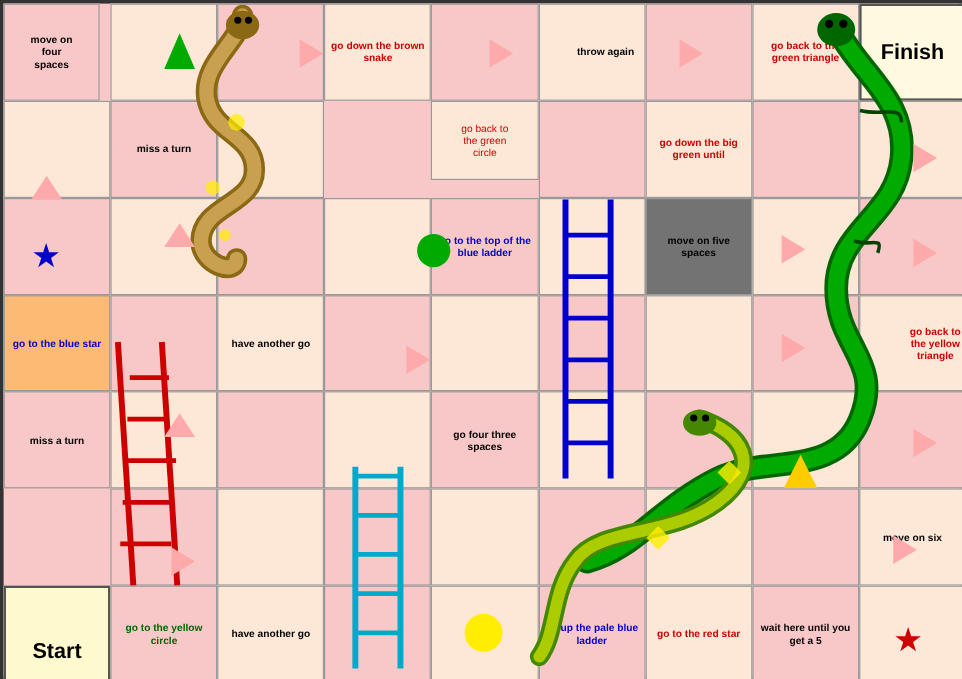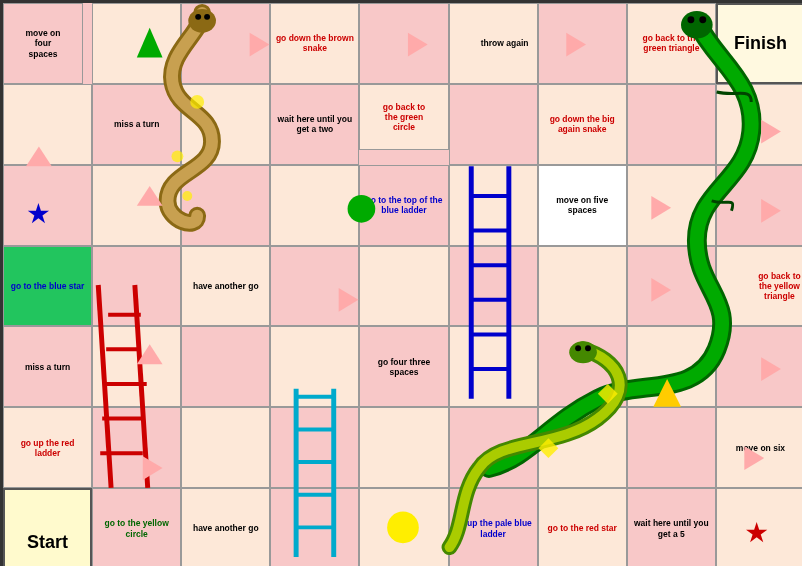--- a/index.html
+++ b/index.html
@@ -169,46 +169,43 @@
       <span style="color: rgb(204, 0, 0); line-height: 1.2;">go back to the green triangle</span>
     </div>
     <div style="position: absolute; left: 712.889px; top: 0px; width: 89.1111px; height: 80.8571px; border: 2px solid rgb(85, 85, 85); display: flex; flex-direction: column; justify-content: center; align-items: center; text-align: center; font-size: 18px; font-weight: bold; padding: 3px; background: rgb(255, 249, 224);">
       <span style="color: rgb(0, 0, 0); line-height: 1.2;">Finish</span>
     </div>
     <div style="position: absolute; left: 0px; top: 80.8571px; width: 89.1111px; height: 80.8571px; border: 1px solid rgb(153, 153, 153); display: flex; flex-direction: column; justify-content: center; align-items: center; text-align: center; font-size: 8.5px; font-weight: bold; padding: 3px; background: rgb(253, 232, 216);"></div>
     <div style="position: absolute; left: 89.1111px; top: 80.8571px; width: 89.1111px; height: 80.8571px; border: 1px solid rgb(153, 153, 153); display: flex; flex-direction: column; justify-content: center; align-items: center; text-align: center; font-size: 8.5px; font-weight: bold; padding: 3px; background: rgb(248, 200, 200);">
       <span style="color: rgb(0, 0, 0); line-height: 1.2;">miss a turn</span>
     </div>
     <div style="position: absolute; left: 178.222px; top: 80.8571px; width: 89.1111px; height: 80.8571px; border: 1px solid rgb(153, 153, 153); display: flex; flex-direction: column; justify-content: center; align-items: center; text-align: center; font-size: 8.5px; font-weight: bold; padding: 3px; background: rgb(253, 232, 216);"></div>
-    <div style="position: absolute; left: 267.333px; top: 80.8571px; width: 89.1111px; height: 80.8571px; border: 1px solid rgb(153, 153, 153); display: flex; flex-direction: column; justify-content: center; align-items: center; text-align: center; font-size: 8.5px; font-weight: bold; padding: 3px; background: rgb(248, 200, 200);">
-      <span style="color: rgb(0, 0, 0); line-height: 1.2;">wait here until you get a two</span>
-    </div>
-    <div style="position: absolute; left: 356.444px; top: 80.8571px; width: 89.1111px; height: 66px; border: 1px solid rgb(153, 153, 153); display: flex; flex-direction: column; justify-content: center; align-items: center; text-align: center; font-size: 8.5px; font-weight: bold; padding: 19px; background: rgb(253, 232, 216);">
+    <div style="position: absolute; left: 356.444px; top: 80.8571px; width: 89.1111px; height: 66px; border: 1px solid rgb(153, 153, 153); display: flex; flex-direction: column; justify-content: center; align-items: center; text-align: center; font-size: 8.5px; font-weight: normal; padding: 19px; background: rgb(253, 232, 216);">
       <span style="color: rgb(204, 0, 0); line-height: 1.2;">go back to the green circle</span>
     </div>
     <div style="position: absolute; left: 445.556px; top: 80.8571px; width: 89.1111px; height: 80.8571px; border: 1px solid rgb(153, 153, 153); display: flex; flex-direction: column; justify-content: center; align-items: center; text-align: center; font-size: 8.5px; font-weight: bold; padding: 3px; background: rgb(248, 200, 200);"></div>
     <div style="position: absolute; left: 534.667px; top: 80.8571px; width: 89.1111px; height: 80.8571px; border: 1px solid rgb(153, 153, 153); display: flex; flex-direction: column; justify-content: center; align-items: center; text-align: center; font-size: 8.5px; font-weight: bold; padding: 3px; background: rgb(253, 232, 216);">
-      <span style="color: rgb(204, 0, 0); line-height: 1.2;">go down the big again snake</span>
+      <span style="color: rgb(204, 0, 0); line-height: 1.2;">go down the big green until</span>
     </div>
     <div style="position: absolute; left: 623.778px; top: 80.8571px; width: 89.1111px; height: 80.8571px; border: 1px solid rgb(153, 153, 153); display: flex; flex-direction: column; justify-content: center; align-items: center; text-align: center; font-size: 8.5px; font-weight: bold; padding: 3px; background: rgb(248, 200, 200);"></div>
     <div style="position: absolute; left: 712.889px; top: 80.8571px; width: 89.1111px; height: 80.8571px; border: 1px solid rgb(153, 153, 153); display: flex; flex-direction: column; justify-content: center; align-items: center; text-align: center; font-size: 8.5px; font-weight: bold; padding: 3px; background: rgb(253, 232, 216);"></div>
     <div style="position: absolute; left: 0px; top: 161.714px; width: 89.1111px; height: 80.8571px; border: 1px solid rgb(153, 153, 153); display: flex; flex-direction: column; justify-content: center; align-items: center; text-align: center; font-size: 8.5px; font-weight: bold; padding: 3px; background: rgb(248, 200, 200);"></div>
     <div style="position: absolute; left: 89.1111px; top: 161.714px; width: 89.1111px; height: 80.8571px; border: 1px solid rgb(153, 153, 153); display: flex; flex-direction: column; justify-content: center; align-items: center; text-align: center; font-size: 8.5px; font-weight: bold; padding: 3px; background: rgb(253, 232, 216);"></div>
     <div style="position: absolute; left: 178.222px; top: 161.714px; width: 89.1111px; height: 80.8571px; border: 1px solid rgb(153, 153, 153); display: flex; flex-direction: column; justify-content: center; align-items: center; text-align: center; font-size: 8.5px; font-weight: bold; padding: 3px; background: rgb(248, 200, 200);"></div>
     <div style="position: absolute; left: 267.333px; top: 161.714px; width: 89.1111px; height: 80.8571px; border: 1px solid rgb(153, 153, 153); display: flex; flex-direction: column; justify-content: center; align-items: center; text-align: center; font-size: 8.5px; font-weight: bold; padding: 3px; background: rgb(253, 232, 216);"></div>
     <div style="position: absolute; left: 356.444px; top: 161.714px; width: 89.1111px; height: 80.8571px; border: 1px solid rgb(153, 153, 153); display: flex; flex-direction: column; justify-content: center; align-items: center; text-align: center; font-size: 8.5px; font-weight: bold; padding: 3px; background: rgb(248, 200, 200);">
       <span style="color: rgb(0, 0, 204); line-height: 1.2;">go to the top of the blue ladder</span>
     </div>
     <div style="position: absolute; left: 445.556px; top: 161.714px; width: 89.1111px; height: 80.8571px; border: 1px solid rgb(153, 153, 153); display: flex; flex-direction: column; justify-content: center; align-items: center; text-align: center; font-size: 8.5px; font-weight: bold; padding: 3px; background: rgb(253, 232, 216);"></div>
-    <div style="position: absolute; left: 534.667px; top: 161.714px; width: 89.1111px; height: 80.8571px; border: 1px solid rgb(153, 153, 153); display: flex; flex-direction: column; justify-content: center; align-items: center; text-align: center; font-size: 8.5px; font-weight: bold; padding: 3px; background: #ffffff;">
+    <div style="position: absolute; left: 534.667px; top: 161.714px; width: 89.1111px; height: 80.8571px; border: 1px solid rgb(153, 153, 153); display: flex; flex-direction: column; justify-content: center; align-items: center; text-align: center; font-size: 8.5px; font-weight: bold; padding: 3px; background: #737373;">
       <span style="color: rgb(0, 0, 0); line-height: 1.2;">move on five spaces</span>
     </div>
     <div style="position: absolute; left: 623.778px; top: 161.714px; width: 89.1111px; height: 80.8571px; border: 1px solid rgb(153, 153, 153); display: flex; flex-direction: column; justify-content: center; align-items: center; text-align: center; font-size: 8.5px; font-weight: bold; padding: 3px; background: rgb(253, 232, 216);"></div>
     <div style="position: absolute; left: 712.889px; top: 161.714px; width: 89.1111px; height: 80.8571px; border: 1px solid rgb(153, 153, 153); display: flex; flex-direction: column; justify-content: center; align-items: center; text-align: center; font-size: 8.5px; font-weight: bold; padding: 3px; background: rgb(248, 200, 200);"></div>
-    <div style="position: absolute; left: 0px; top: 242.571px; width: 89.1111px; height: 80.8571px; border: 1px solid rgb(153, 153, 153); display: flex; flex-direction: column; justify-content: center; align-items: center; text-align: center; font-size: 8.5px; font-weight: bold; padding: 3px; background: #22c55e;">
+    <div style="position: absolute; left: 0px; top: 242.571px; width: 89.1111px; height: 80.8571px; border: 1px solid rgb(153, 153, 153); display: flex; flex-direction: column; justify-content: center; align-items: center; text-align: center; font-size: 8.5px; font-weight: bold; padding: 3px; background: #fdba74;">
       <span style="color: rgb(0, 0, 204); line-height: 1.2;">go to the blue star</span>
     </div>
     <div style="position: absolute; left: 89.1111px; top: 242.571px; width: 89.1111px; height: 80.8571px; border: 1px solid rgb(153, 153, 153); display: flex; flex-direction: column; justify-content: center; align-items: center; text-align: center; font-size: 8.5px; font-weight: bold; padding: 3px; background: rgb(248, 200, 200);"></div>
     <div style="position: absolute; left: 178.222px; top: 242.571px; width: 89.1111px; height: 80.8571px; border: 1px solid rgb(153, 153, 153); display: flex; flex-direction: column; justify-content: center; align-items: center; text-align: center; font-size: 8.5px; font-weight: bold; padding: 3px; background: rgb(253, 232, 216);">
       <span style="color: rgb(0, 0, 0); line-height: 1.2;">have another go</span>
     </div>
     <div style="position: absolute; left: 267.333px; top: 242.571px; width: 89.1111px; height: 80.8571px; border: 1px solid rgb(153, 153, 153); display: flex; flex-direction: column; justify-content: center; align-items: center; text-align: center; font-size: 8.5px; font-weight: bold; padding: 3px; background: rgb(248, 200, 200);"></div>
     <div style="position: absolute; left: 356.444px; top: 242.571px; width: 89.1111px; height: 80.8571px; border: 1px solid rgb(153, 153, 153); display: flex; flex-direction: column; justify-content: center; align-items: center; text-align: center; font-size: 8.5px; font-weight: bold; padding: 3px; background: rgb(253, 232, 216);"></div>
     <div style="position: absolute; left: 445.556px; top: 242.571px; width: 89.1111px; height: 80.8571px; border: 1px solid rgb(153, 153, 153); display: flex; flex-direction: column; justify-content: center; align-items: center; text-align: center; font-size: 8.5px; font-weight: bold; padding: 3px; background: rgb(248, 200, 200);"></div>
     <div style="position: absolute; left: 534.667px; top: 242.571px; width: 89.1111px; height: 80.8571px; border: 1px solid rgb(153, 153, 153); display: flex; flex-direction: column; justify-content: center; align-items: center; text-align: center; font-size: 8.5px; font-weight: bold; padding: 3px; background: rgb(253, 232, 216);"></div>
@@ -222,23 +219,20 @@
     <div style="position: absolute; left: 89.1111px; top: 323.429px; width: 89.1111px; height: 80.8571px; border: 1px solid rgb(153, 153, 153); display: flex; flex-direction: column; justify-content: center; align-items: center; text-align: center; font-size: 8.5px; font-weight: bold; padding: 3px; background: rgb(253, 232, 216);"></div>
     <div style="position: absolute; left: 178.222px; top: 323.429px; width: 89.1111px; height: 80.8571px; border: 1px solid rgb(153, 153, 153); display: flex; flex-direction: column; justify-content: center; align-items: center; text-align: center; font-size: 8.5px; font-weight: bold; padding: 3px; background: rgb(248, 200, 200);"></div>
     <div style="position: absolute; left: 267.333px; top: 323.429px; width: 89.1111px; height: 80.8571px; border: 1px solid rgb(153, 153, 153); display: flex; flex-direction: column; justify-content: center; align-items: center; text-align: center; font-size: 8.5px; font-weight: bold; padding: 3px; background: rgb(253, 232, 216);"></div>
     <div style="position: absolute; left: 356.444px; top: 323.429px; width: 89.1111px; height: 80.8571px; border: 1px solid rgb(153, 153, 153); display: flex; flex-direction: column; justify-content: center; align-items: center; text-align: center; font-size: 8.5px; font-weight: bold; padding: 3px; background: rgb(248, 200, 200);">
       <span style="color: rgb(0, 0, 0); line-height: 1.2;">go four three spaces</span>
     </div>
     <div style="position: absolute; left: 445.556px; top: 323.429px; width: 89.1111px; height: 80.8571px; border: 1px solid rgb(153, 153, 153); display: flex; flex-direction: column; justify-content: center; align-items: center; text-align: center; font-size: 8.5px; font-weight: bold; padding: 3px; background: rgb(253, 232, 216);"></div>
     <div style="position: absolute; left: 534.667px; top: 323.429px; width: 89.1111px; height: 80.8571px; border: 1px solid rgb(153, 153, 153); display: flex; flex-direction: column; justify-content: center; align-items: center; text-align: center; font-size: 8.5px; font-weight: bold; padding: 3px; background: rgb(248, 200, 200);"></div>
     <div style="position: absolute; left: 623.778px; top: 323.429px; width: 89.1111px; height: 80.8571px; border: 1px solid rgb(153, 153, 153); display: flex; flex-direction: column; justify-content: center; align-items: center; text-align: center; font-size: 8.5px; font-weight: bold; padding: 3px; background: rgb(253, 232, 216);"></div>
     <div style="position: absolute; left: 712.889px; top: 323.429px; width: 89.1111px; height: 80.8571px; border: 1px solid rgb(153, 153, 153); display: flex; flex-direction: column; justify-content: center; align-items: center; text-align: center; font-size: 8.5px; font-weight: bold; padding: 3px; background: rgb(248, 200, 200);"></div>
-    <div style="position: absolute; left: 0px; top: 404.286px; width: 89.1111px; height: 80.8571px; border: 1px solid rgb(153, 153, 153); display: flex; flex-direction: column; justify-content: center; align-items: center; text-align: center; font-size: 8.5px; font-weight: bold; padding: 3px; background: rgb(253, 232, 216);">
-      <span style="color: rgb(204, 0, 0); line-height: 1.2;">go up the red ladder</span>
-    </div>
     <div style="position: absolute; left: 89.1111px; top: 404.286px; width: 89.1111px; height: 80.8571px; border: 1px solid rgb(153, 153, 153); display: flex; flex-direction: column; justify-content: center; align-items: center; text-align: center; font-size: 8.5px; font-weight: bold; padding: 3px; background: rgb(248, 200, 200);"></div>
     <div style="position: absolute; left: 178.222px; top: 404.286px; width: 89.1111px; height: 80.8571px; border: 1px solid rgb(153, 153, 153); display: flex; flex-direction: column; justify-content: center; align-items: center; text-align: center; font-size: 8.5px; font-weight: bold; padding: 3px; background: rgb(253, 232, 216);"></div>
     <div style="position: absolute; left: 267.333px; top: 404.286px; width: 89.1111px; height: 80.8571px; border: 1px solid rgb(153, 153, 153); display: flex; flex-direction: column; justify-content: center; align-items: center; text-align: center; font-size: 8.5px; font-weight: bold; padding: 3px; background: rgb(248, 200, 200);"></div>
     <div style="position: absolute; left: 356.444px; top: 404.286px; width: 89.1111px; height: 80.8571px; border: 1px solid rgb(153, 153, 153); display: flex; flex-direction: column; justify-content: center; align-items: center; text-align: center; font-size: 8.5px; font-weight: bold; padding: 3px; background: rgb(253, 232, 216);"></div>
     <div style="position: absolute; left: 445.556px; top: 404.286px; width: 89.1111px; height: 80.8571px; border: 1px solid rgb(153, 153, 153); display: flex; flex-direction: column; justify-content: center; align-items: center; text-align: center; font-size: 8.5px; font-weight: bold; padding: 3px; background: rgb(248, 200, 200);"></div>
     <div style="position: absolute; left: 534.667px; top: 404.286px; width: 89.1111px; height: 80.8571px; border: 1px solid rgb(153, 153, 153); display: flex; flex-direction: column; justify-content: center; align-items: center; text-align: center; font-size: 8.5px; font-weight: bold; padding: 3px; background: rgb(253, 232, 216);"></div>
     <div style="position: absolute; left: 623.778px; top: 404.286px; width: 89.1111px; height: 80.8571px; border: 1px solid rgb(153, 153, 153); display: flex; flex-direction: column; justify-content: center; align-items: center; text-align: center; font-size: 8.5px; font-weight: bold; padding: 3px; background: rgb(248, 200, 200);"></div>
     <div style="position: absolute; left: 712.889px; top: 404.286px; width: 89.1111px; height: 80.8571px; border: 1px solid rgb(153, 153, 153); display: flex; flex-direction: column; justify-content: center; align-items: center; text-align: center; font-size: 8.5px; font-weight: bold; padding: 3px; background: rgb(253, 232, 216);">
       <span style="color: rgb(0, 0, 0); line-height: 1.2;">move on six</span>
     </div>

